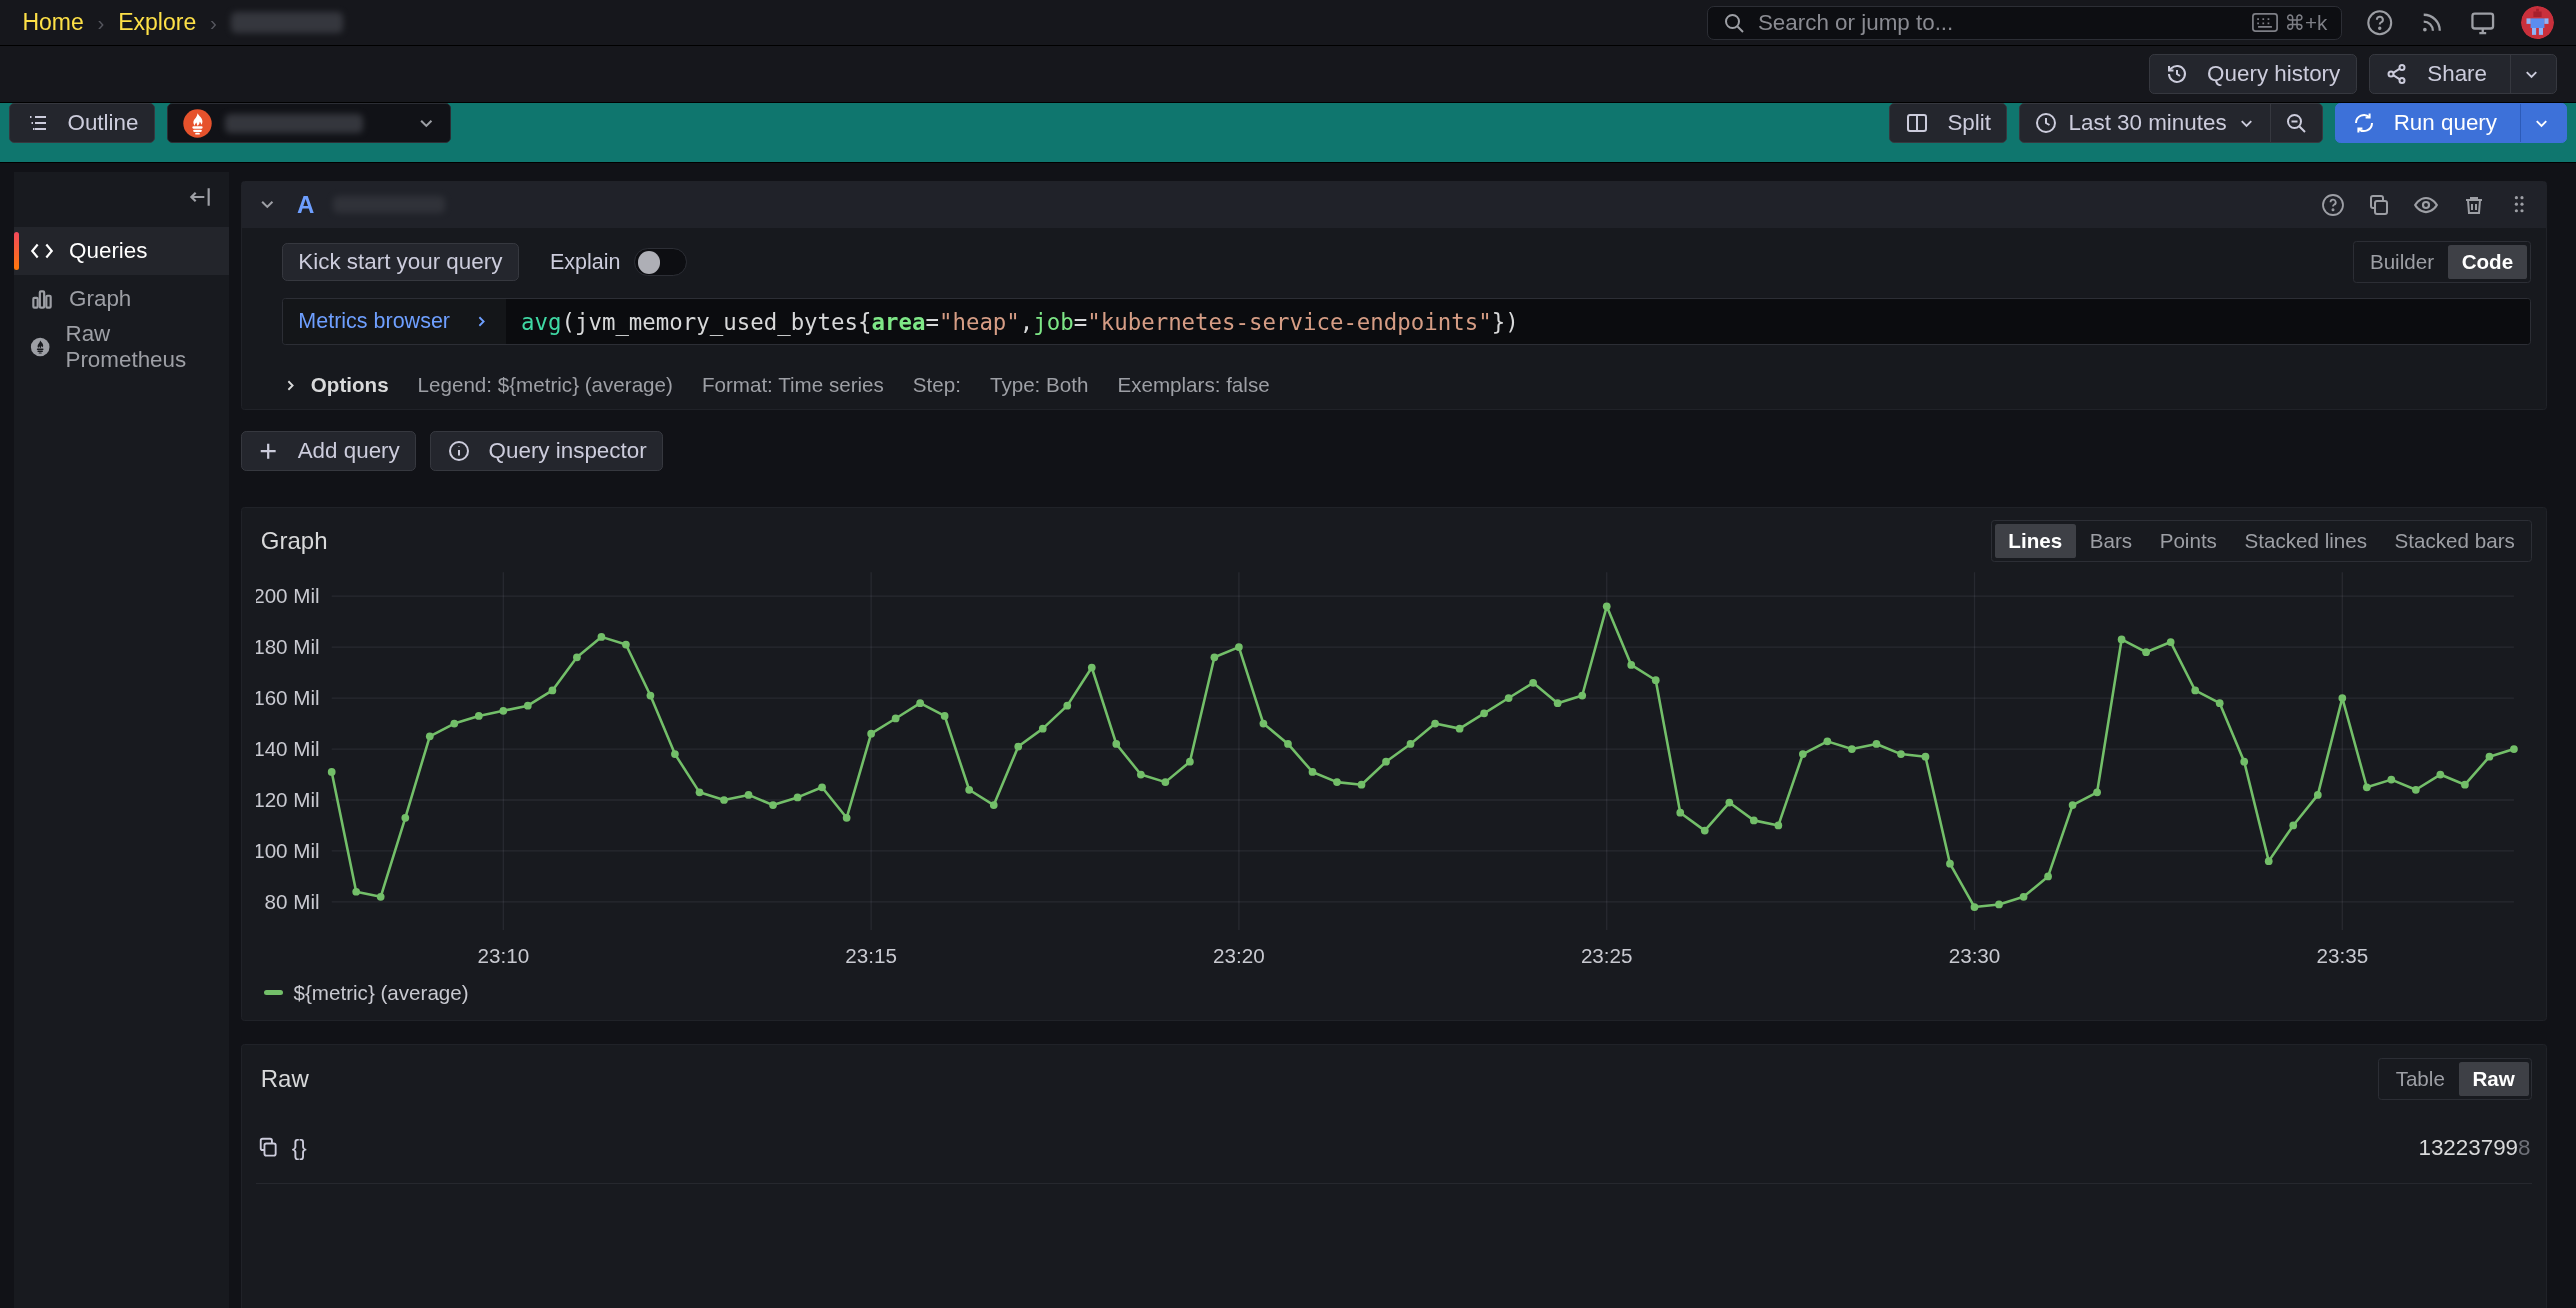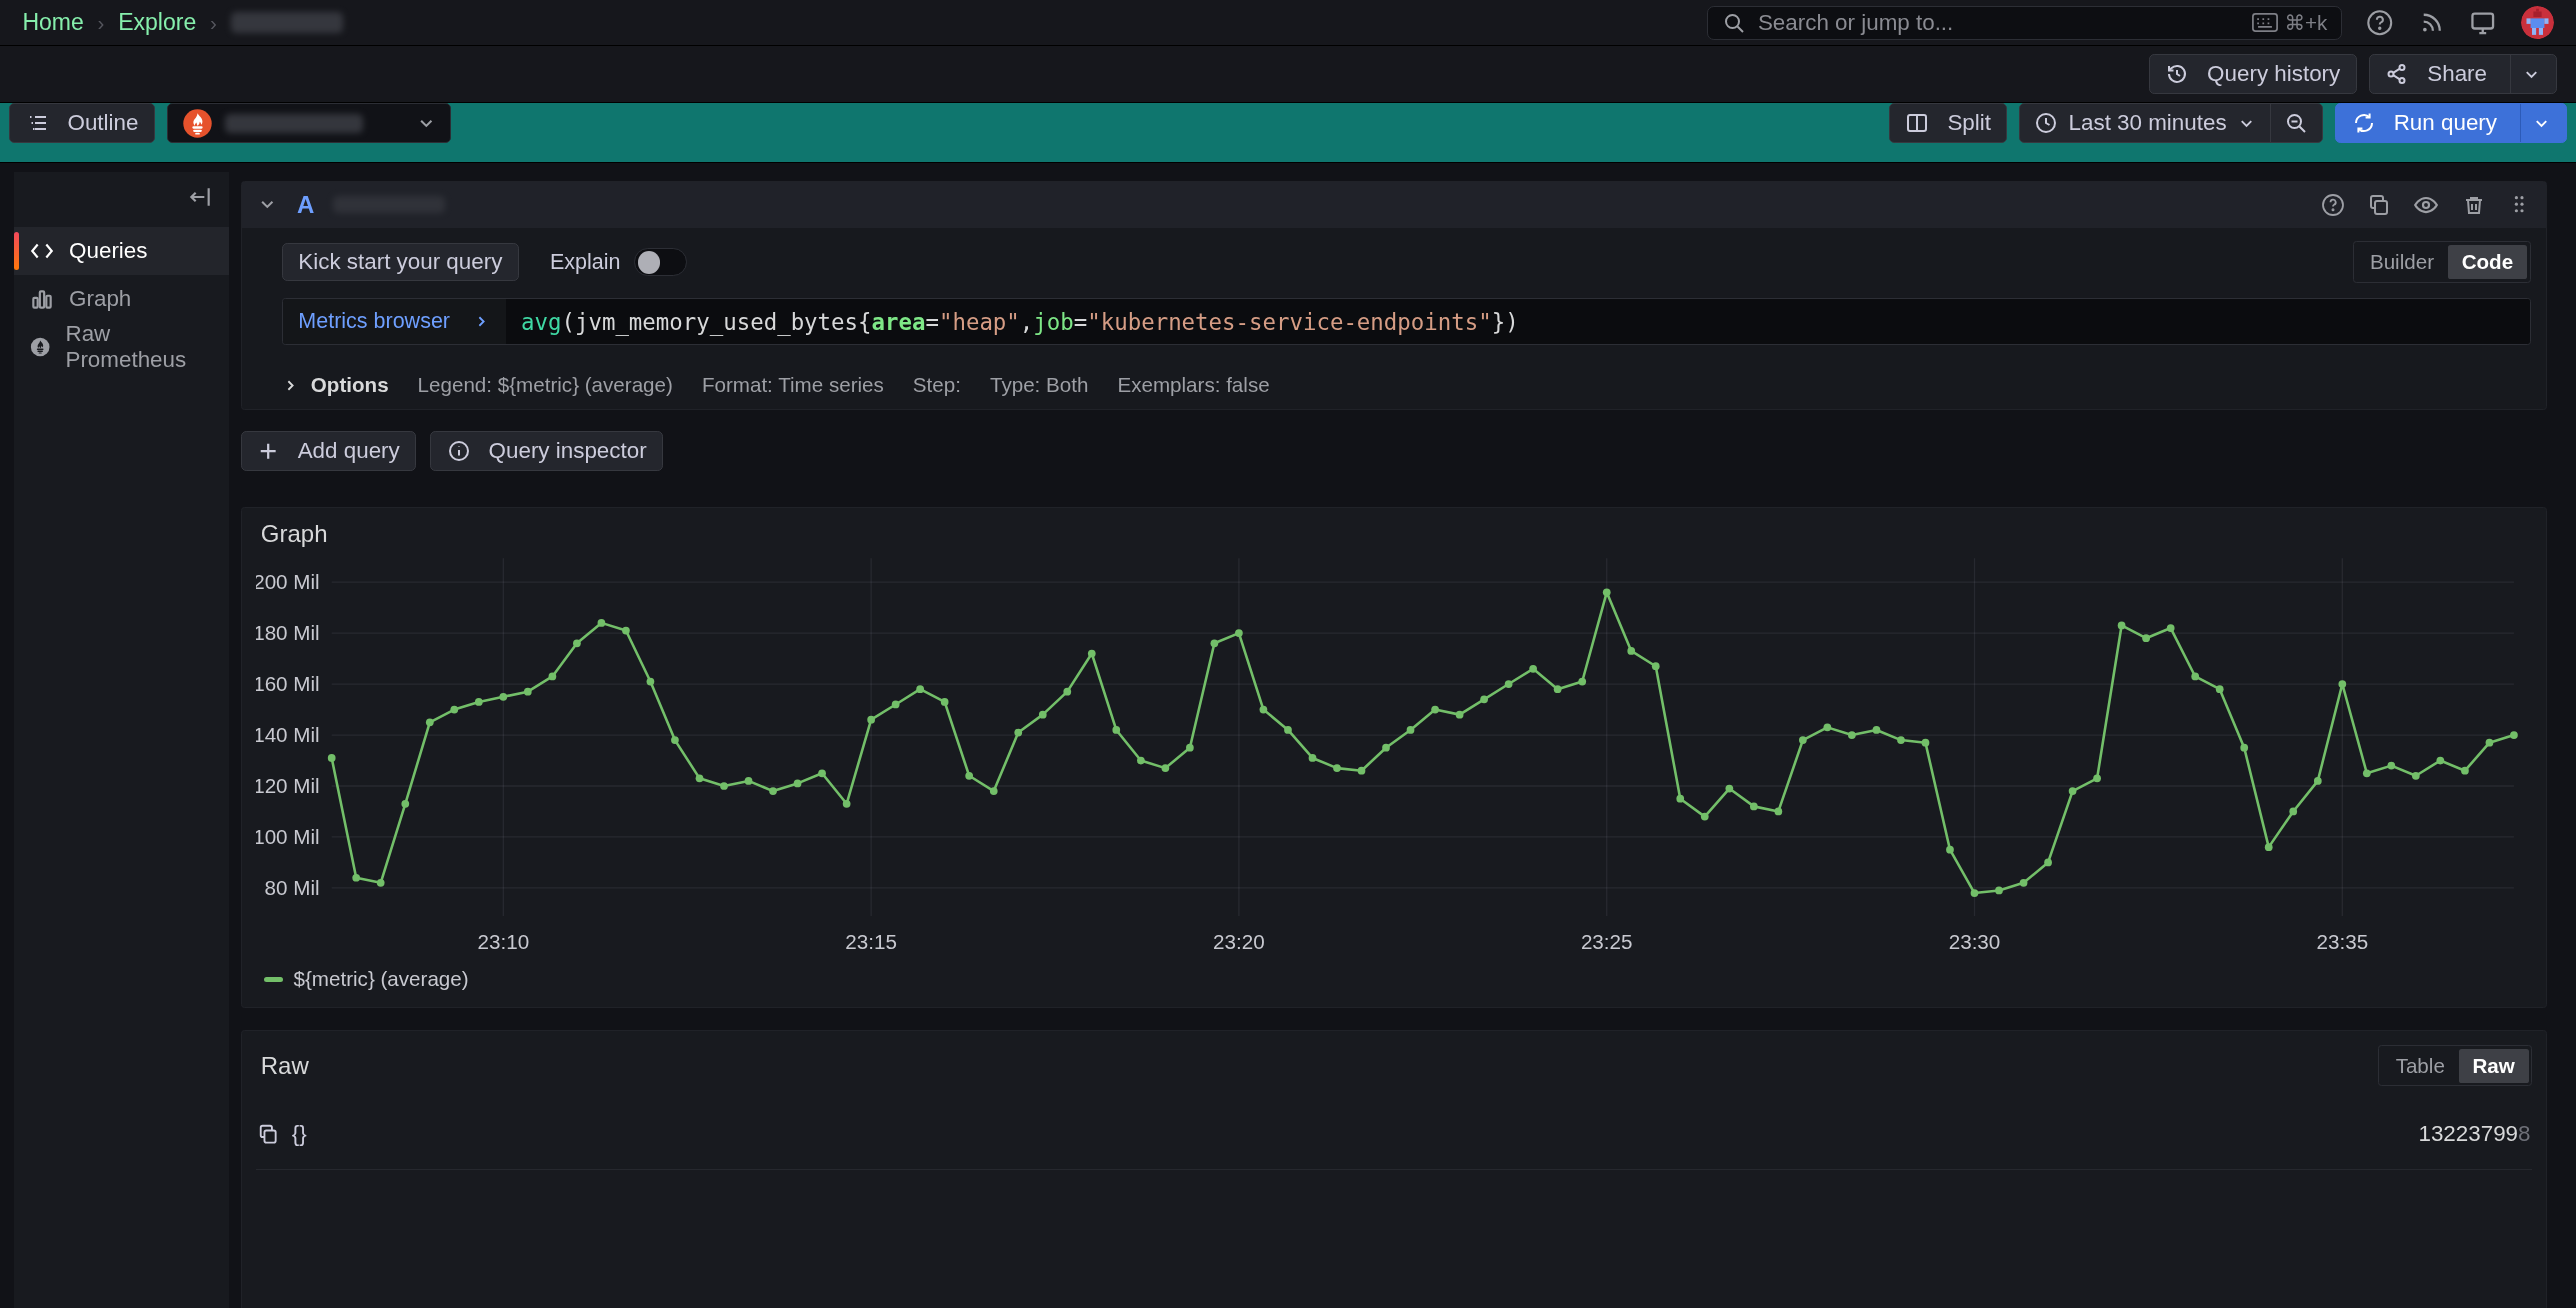--- a/index.html
+++ b/index.html
@@ -3,21 +3,21 @@
 <meta charset="utf-8">
 <style>
   * { margin:0; padding:0; box-sizing:border-box; }
   html,body { background:#0e0f13; }
   body { font-family:"Liberation Sans", sans-serif; color:#ccccdc; }
   .app { position:relative; width:2576px; height:1309px; background:#111217; overflow:hidden; }
 
   
   .topnav { height:46px; background:#16171c; border-bottom:0.9px solid #000; display:flex; align-items:center; padding:0 22.4px; }
   .crumbs { display:flex; align-items:center; gap:13.8px; font-size:23px; }
-  .crumb { color:#86efac; cursor:pointer; }
+  .crumb { color:#fde047; cursor:pointer; }
   .crumb-sep { color:#55565e; font-size:20.6px; }
   .redacted { background:#3b3d44; border-radius:5.2px; filter:blur(3.4px); opacity:.85; }
   .topnav-right { margin-left:auto; display:flex; align-items:center; gap:24px; }
   .searchbox { width:635px; height:34px; background:#0d0e12; border:0.9px solid #2c2e35; border-radius:6.9px; display:flex; align-items:center; padding:0 13.8px; gap:12px; }
   .searchbox .ph { color:#8a8b92; font-size:22.4px; flex:1; }
   .kbd-hint { display:flex; align-items:center; gap:6.9px; color:#7e7f86; font-size:20.6px; }
   .icon-btn { background:none; border:none; cursor:pointer; display:flex; align-items:center; justify-content:center; }
   .avatar { width:33px; height:33px; border-radius:50%; overflow:hidden; }
 
   
@@ -375,20 +375,27 @@
               <circle cx="12" cy="12" r="9"></circle>
               <path d="M12 11v5.5M12 7.5v.5"></path>
             </svg>
           <span>Query inspector</span>
         </button>
       </div>
 
       <div class="panel graph-panel">
         <div class="panel-head">
           <span class="panel-title">Graph</span>
+          <div class="seg-tabs" style="padding:2.6px">
+            <span class="seg-tab active">Lines</span>
+            <span class="seg-tab">Bars</span>
+            <span class="seg-tab">Points</span>
+            <span class="seg-tab">Stacked lines</span>
+            <span class="seg-tab">Stacked bars</span>
+          </div>
         </div>
         <div id="chart"><svg width="2270" height="411" viewBox="0 0 2640 478">
               <line x1="88" y1="395.32846715328463" x2="2626" y2="395.32846715328463" stroke="rgba(204,204,220,0.09)" stroke-width="1.5"></line>
               <text x="74" y="403.32846715328463" text-anchor="end" font-size="24" fill="#c8c9d0" font-family="Liberation Sans, sans-serif">80 Mil</text>
               <line x1="88" y1="336.05839416058393" x2="2626" y2="336.05839416058393" stroke="rgba(204,204,220,0.09)" stroke-width="1.5"></line>
               <text x="74" y="344.05839416058393" text-anchor="end" font-size="24" fill="#c8c9d0" font-family="Liberation Sans, sans-serif">100 Mil</text>
               <line x1="88" y1="276.7883211678832" x2="2626" y2="276.7883211678832" stroke="rgba(204,204,220,0.09)" stroke-width="1.5"></line>
               <text x="74" y="284.7883211678832" text-anchor="end" font-size="24" fill="#c8c9d0" font-family="Liberation Sans, sans-serif">120 Mil</text>
               <line x1="88" y1="217.5182481751825" x2="2626" y2="217.5182481751825" stroke="rgba(204,204,220,0.09)" stroke-width="1.5"></line>
               <text x="74" y="225.5182481751825" text-anchor="end" font-size="24" fill="#c8c9d0" font-family="Liberation Sans, sans-serif">140 Mil</text>

